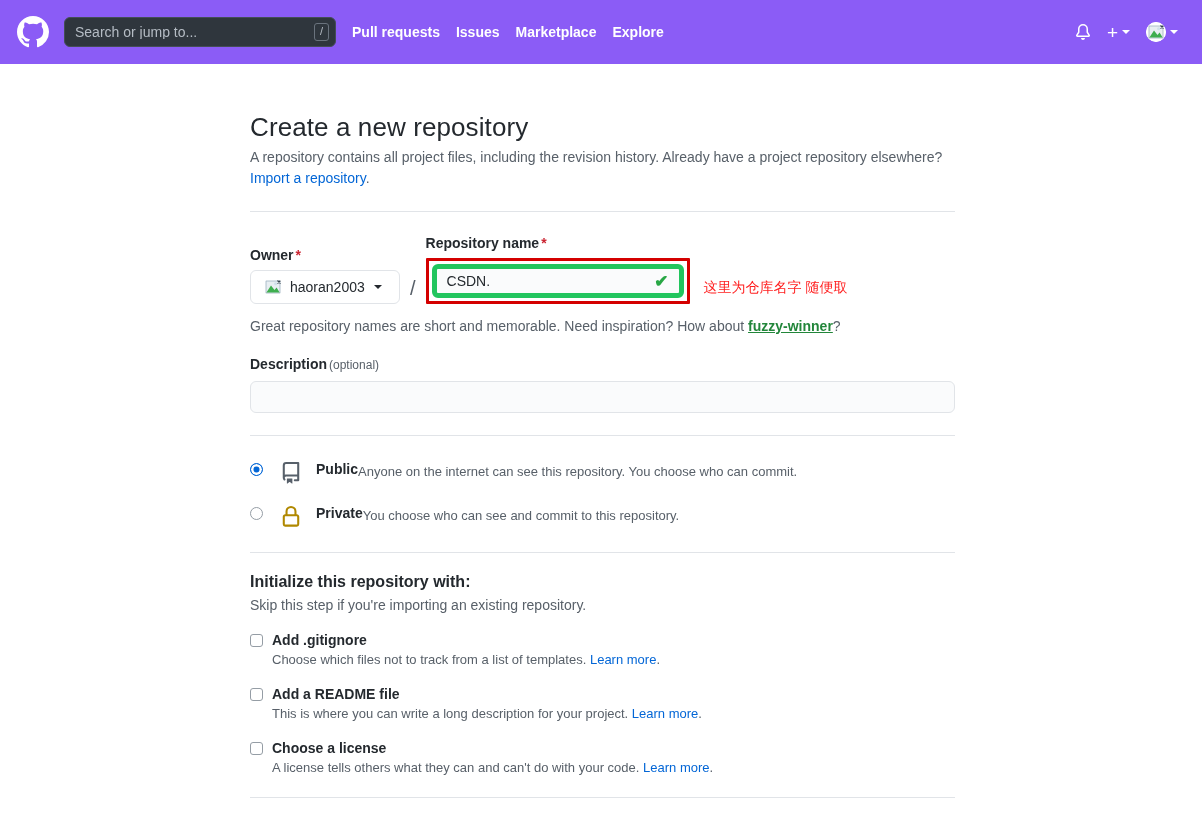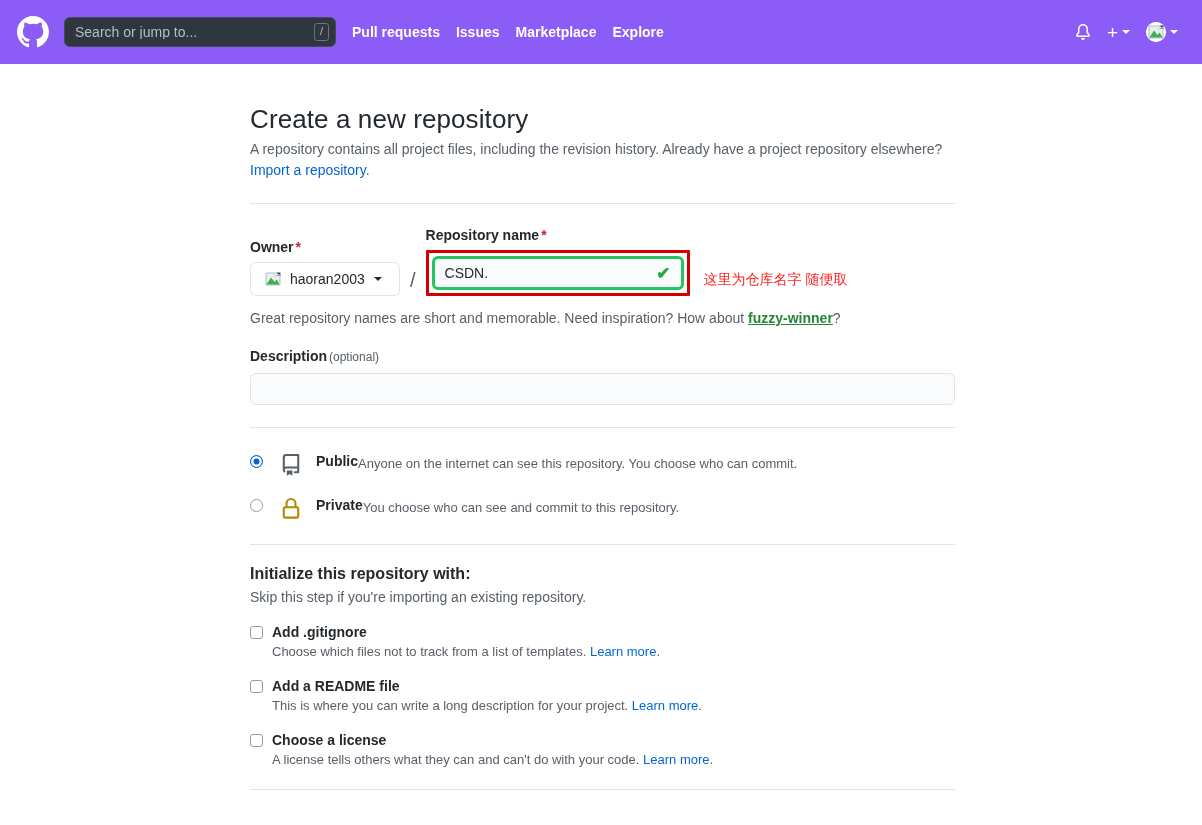--- a/index.html
+++ b/index.html
@@ -107,21 +107,21 @@
     overflow: hidden;
   }
 
   
   .page {
     width: 1202px;
     padding-top: 40px;
   }
   .container {
     width: 705px;
-    margin: 0 0 0 250px;
+    margin: 8px 0 0 250px;
   }
 
   h1.page-title {
     font-size: 26px;
     font-weight: 400;
     color: #24292e;
     margin: 0 0 4px 0;
     letter-spacing: 0.1px;
   }
   .subtitle {
@@ -193,21 +193,21 @@
   
   .repo-name-wrap {
     border: 3px solid #d40000;
     padding: 3px;
     border-radius: 1px;
     width: 264px;
   }
   .repo-input {
     height: 34px;
     width: 100%;
-    border: 3px solid #22c55e;
+    border: 5px solid #22c55e;
     border-radius: 6px;
     background: #fafbfc;
     display: flex;
     align-items: center;
     padding: 12px 10px;
   }
   .repo-input .val {
     font-size: 14px;
     color: #24292e;
     flex: 1;

